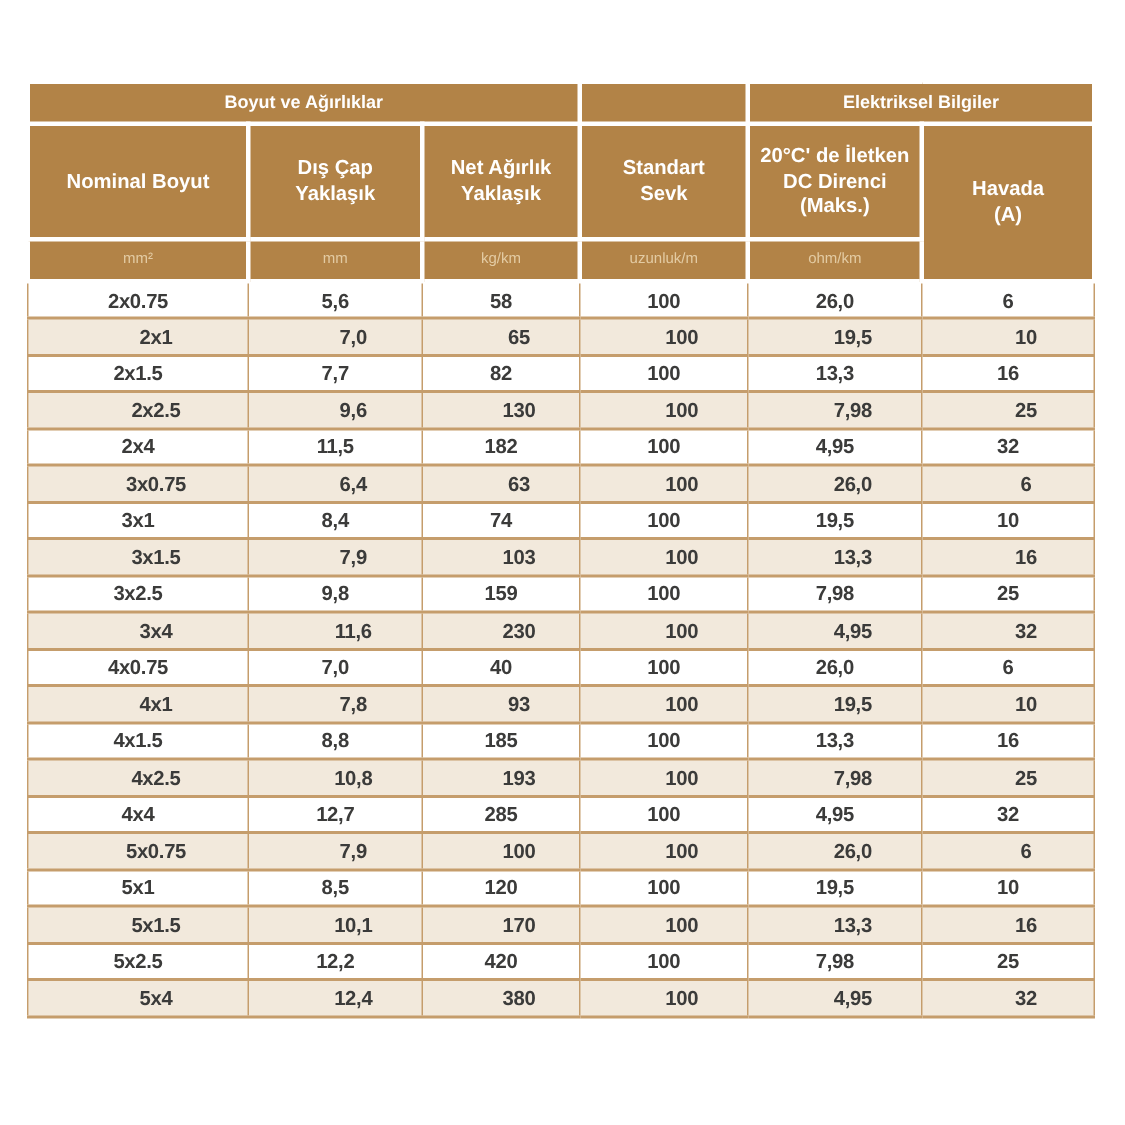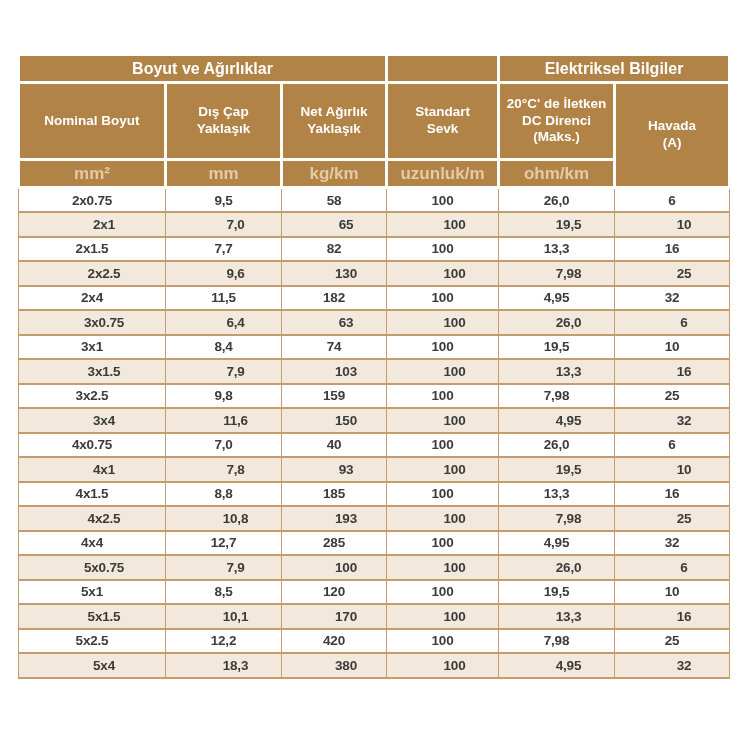--- a/index.html
+++ b/index.html
@@ -22,26 +22,26 @@
   th{
     background:var(--brown);
     color:var(--white);
     font-weight:bold;
     text-align:center;
     vertical-align:middle;
     border:3px solid #ffffff;
     white-space:pre-line;
     line-height:1.25;
   }
-  tr.group-row th{font-size:16px;height:28px;}
+  tr.group-row th{font-size:12px;height:28px;}
   tr.colhead-row th{font-size:13.5px;height:77px;}
   tr.unit-row th{
-    font-size:17px;height:28px;
+    font-size:10px;height:28px;
     color:var(--unit-text);
-    font-weight:bold;
+    font-weight:normal;
   }
   
   tbody td{
     text-align:center;
     vertical-align:middle;
     font-size:13.5px;
     font-weight:bold;
     color:var(--data-text);
     background:#ffffff;
     border-left:1px solid var(--tan-border);
@@ -90,21 +90,21 @@
         <th>mm²</th>
         <th>mm</th>
         <th>kg/km</th>
         <th>uzunluk/m</th>
         <th>ohm/km</th>
       </tr>
     </thead>
     <tbody>
         <tr>
           <td>2x0.75</td>
-          <td>9,5</td>
+          <td>5,6</td>
           <td>58</td>
           <td>100</td>
           <td>26,0</td>
           <td>6</td>
         </tr>
         <tr class="alt">
           <td>2x1</td>
           <td>7,0</td>
           <td>65</td>
           <td>100</td>
@@ -163,21 +163,21 @@
           <td>3x2.5</td>
           <td>9,8</td>
           <td>159</td>
           <td>100</td>
           <td>7,98</td>
           <td>25</td>
         </tr>
         <tr class="alt">
           <td>3x4</td>
           <td>11,6</td>
-          <td>150</td>
+          <td>230</td>
           <td>100</td>
           <td>4,95</td>
           <td>32</td>
         </tr>
         <tr>
           <td>4x0.75</td>
           <td>7,0</td>
           <td>40</td>
           <td>100</td>
           <td>26,0</td>
@@ -242,21 +242,21 @@
         <tr>
           <td>5x2.5</td>
           <td>12,2</td>
           <td>420</td>
           <td>100</td>
           <td>7,98</td>
           <td>25</td>
         </tr>
         <tr class="alt">
           <td>5x4</td>
-          <td>18,3</td>
+          <td>12,4</td>
           <td>380</td>
           <td>100</td>
           <td>4,95</td>
           <td>32</td>
         </tr>
       </tbody>
   </table>
 </div>
 
 </body></html>

